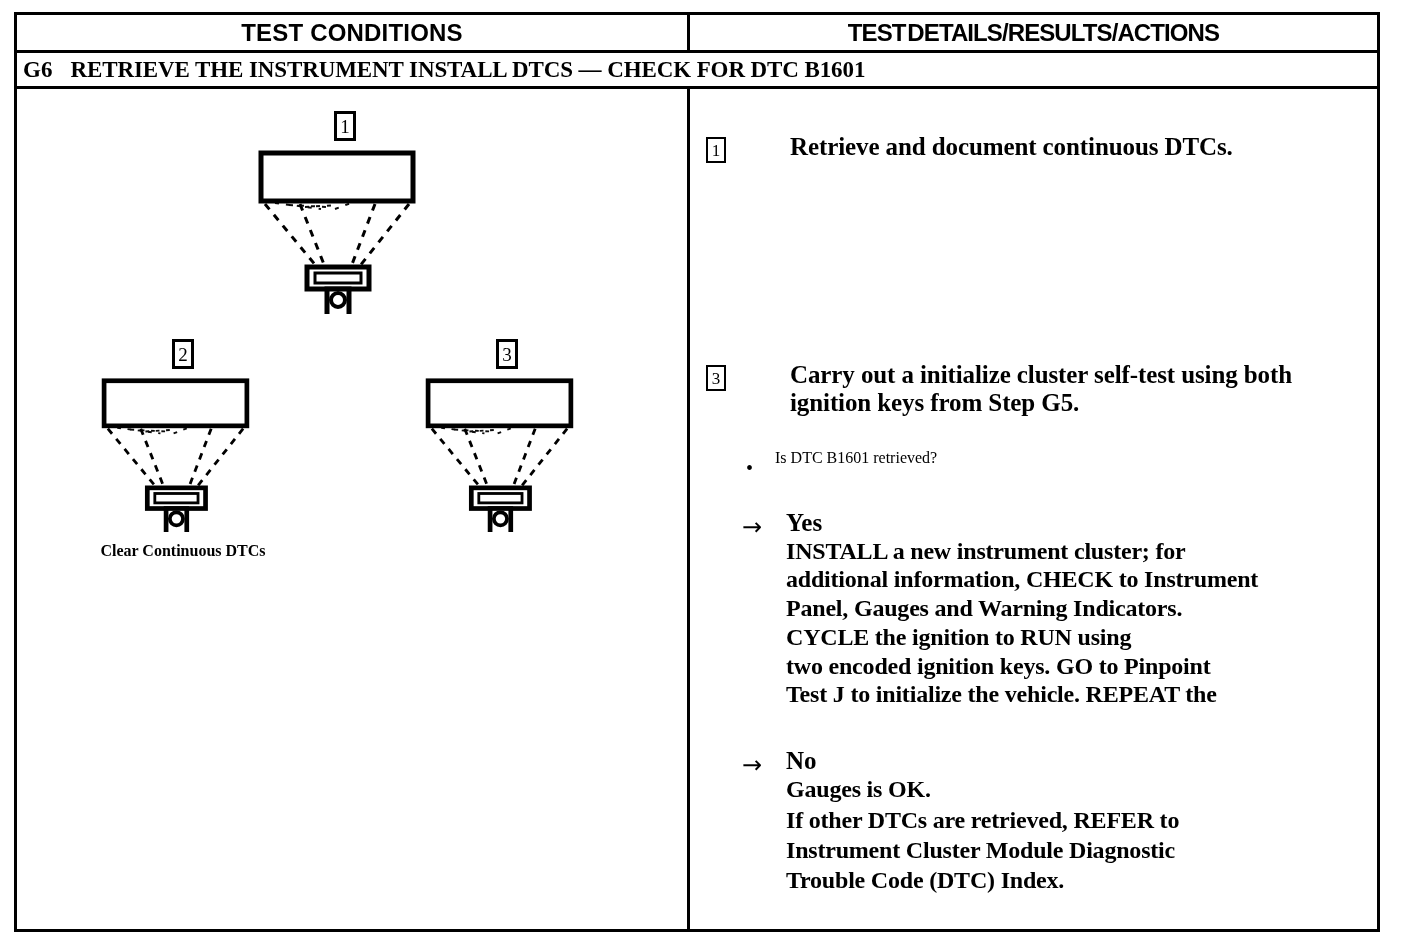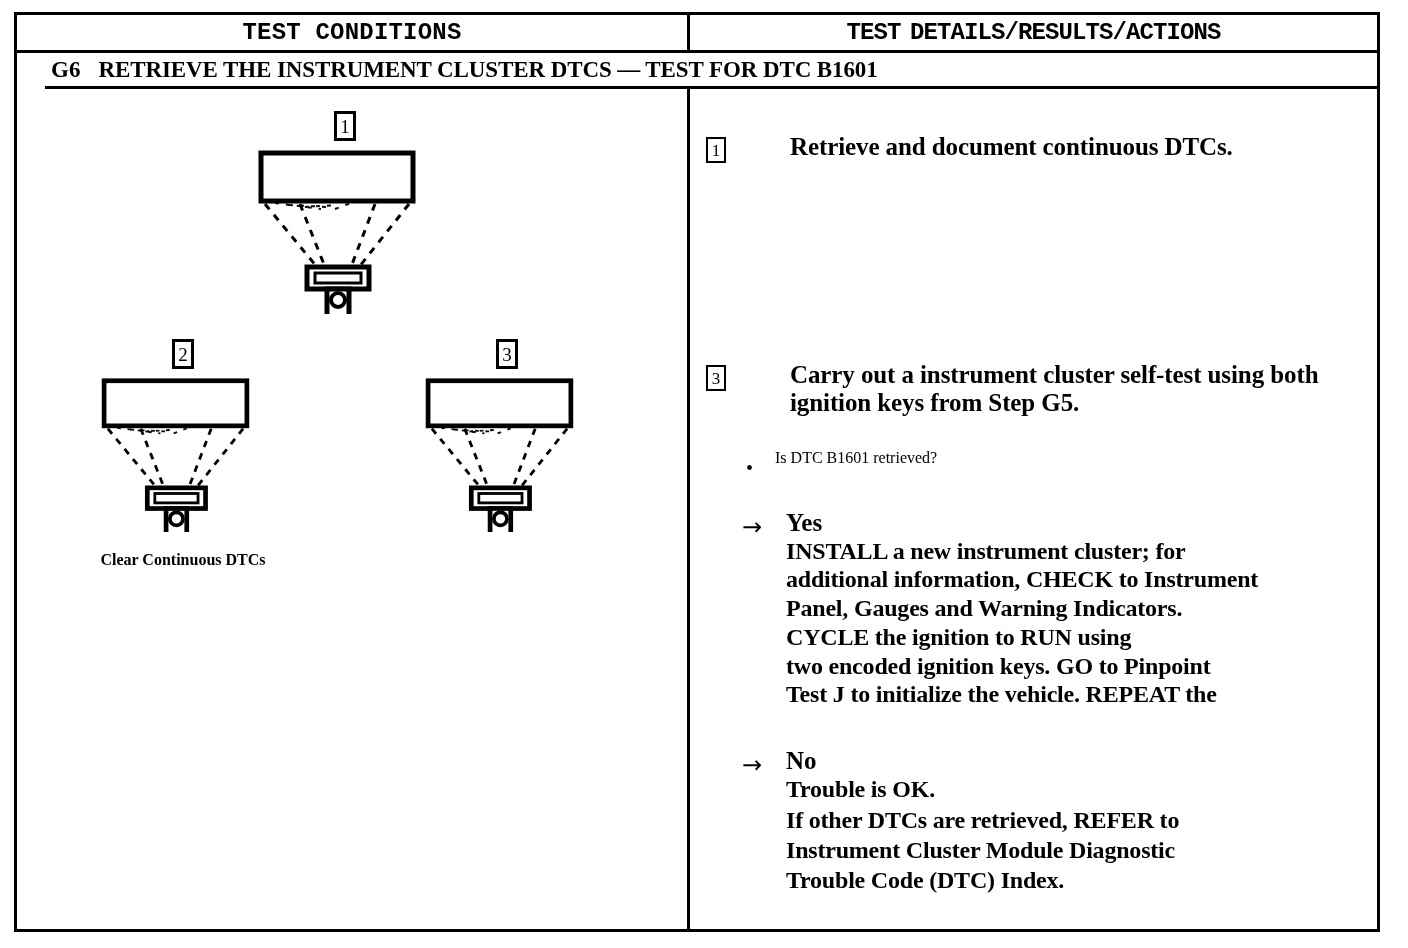--- a/index.html
+++ b/index.html
@@ -35,21 +35,21 @@
     height: 38px;
     flex: 0 0 38px;
     border-bottom: 3px solid #000;
     box-sizing: border-box;
   }
   .header-cell {
     display: flex;
     align-items: center;
     justify-content: center;
     box-sizing: border-box;
-    font-family: Liberation Mono, monospace;
+    font-family: Liberation Sans, sans-serif;
     font-weight: bold;
     font-size: 24px;
     letter-spacing: 0.2px;
   }
   .header-cell.left {
     width: 673px;
     flex: 0 0 673px;
     border-right: 3px solid #000;
   }
   .header-cell.right {
@@ -63,21 +63,20 @@
   
   .title-row {
     height: 36px;
     flex: 0 0 36px;
     border-bottom: 3px solid #000;
     box-sizing: border-box;
     display: flex;
     align-items: center;
     padding-left: 6px;
     white-space: nowrap;
-    margin-left: 28px;
   }
   .title-step {
     font-weight: bold;
     font-size: 23px;
     margin-right: 18px;
   }
   .title-text {
     font-weight: bold;
     font-size: 23px;
     letter-spacing: -0.1px;
@@ -119,21 +118,21 @@
     font-family: "Liberation Serif", serif;
     margin: 0 auto 8px auto;
     background: #fff;
     line-height: 1;
   }
   .fig-svg { display: block; margin: 0 auto; }
   .fig-caption {
     text-align: center;
     font-weight: bold;
     font-size: 16px;
-    margin-top: 19px;
+    margin-top: 10px;
     font-family: "Liberation Serif", serif;
   }
 
   
   .step-block {
     position: absolute;
     display: flex;
     align-items: flex-start;
   }
   .step-box {
@@ -217,21 +216,21 @@
     <div class="header-cell left">
       <span class="hdr-txt">TEST CONDITIONS</span>
     </div>
     <div class="header-cell right">
       <span class="hdr-txt">TEST DETAILS/RESULTS/ACTIONS</span>
     </div>
   </div>
 
   <div class="title-row">
     <span class="title-step">G6</span>
-    <span class="title-text">RETRIEVE THE INSTRUMENT CLUSTER DTCS — TEST FOR DTC B1601</span>
+    <span class="title-text">RETRIEVE THE INSTRUMENT INSTALL DTCS — CHECK FOR DTC B1601</span>
   </div>
 
   <div class="body-row">
 
     <div class="col-left">
 
       <div class="figure" style="left:228px; top:22px;">
         <div class="fig-num">1</div>
         <svg class="fig-svg" width="200" height="165" viewBox="0 0 200 165">
 
@@ -310,21 +309,21 @@
     <div class="col-right">
 
       <div class="step-block" style="left:16px; top:44px;">
         <div class="step-box">1</div>
         <div class="step-text">Retrieve and document continuous DTCs.</div>
       </div>
 
       <div class="step-block" style="left:16px; top:272px;">
         <div class="step-box">3</div>
         <div class="step-text">
-          <div>Carry out a instrument cluster self-test using both</div>
+          <div>Carry out a initialize cluster self-test using both</div>
           <div>ignition keys from Step G5.</div>
         </div>
       </div>
 
       <div class="bullet-row" style="left:56px; top:360px;">
         <div class="bullet-dot">•</div>
         <div class="bullet-text">Is DTC B1601 retrieved?</div>
       </div>
 
       <div class="answer-block" style="left:52px; top:420px;">
@@ -337,21 +336,21 @@
           <div class="answer-detail">CYCLE the ignition to RUN using</div>
           <div class="answer-detail">two encoded ignition keys. GO to Pinpoint</div>
           <div class="answer-detail">Test J to initialize the vehicle. REPEAT the</div>
         </div>
       </div>
 
       <div class="answer-block" style="left:52px; top:658px;">
         <div class="arrow-glyph">→</div>
         <div class="answer-body">
           <div class="answer-label">No</div>
-          <div class="answer-detail">Trouble is OK.</div>
+          <div class="answer-detail">Gauges is OK.</div>
         </div>
       </div>
 
       <div class="note-block" style="left:96px; top:716px;">
         <div>If other DTCs are retrieved, REFER to</div>
         <div>Instrument Cluster Module Diagnostic</div>
         <div>Trouble Code (DTC) Index.</div>
       </div>
 
     </div>

